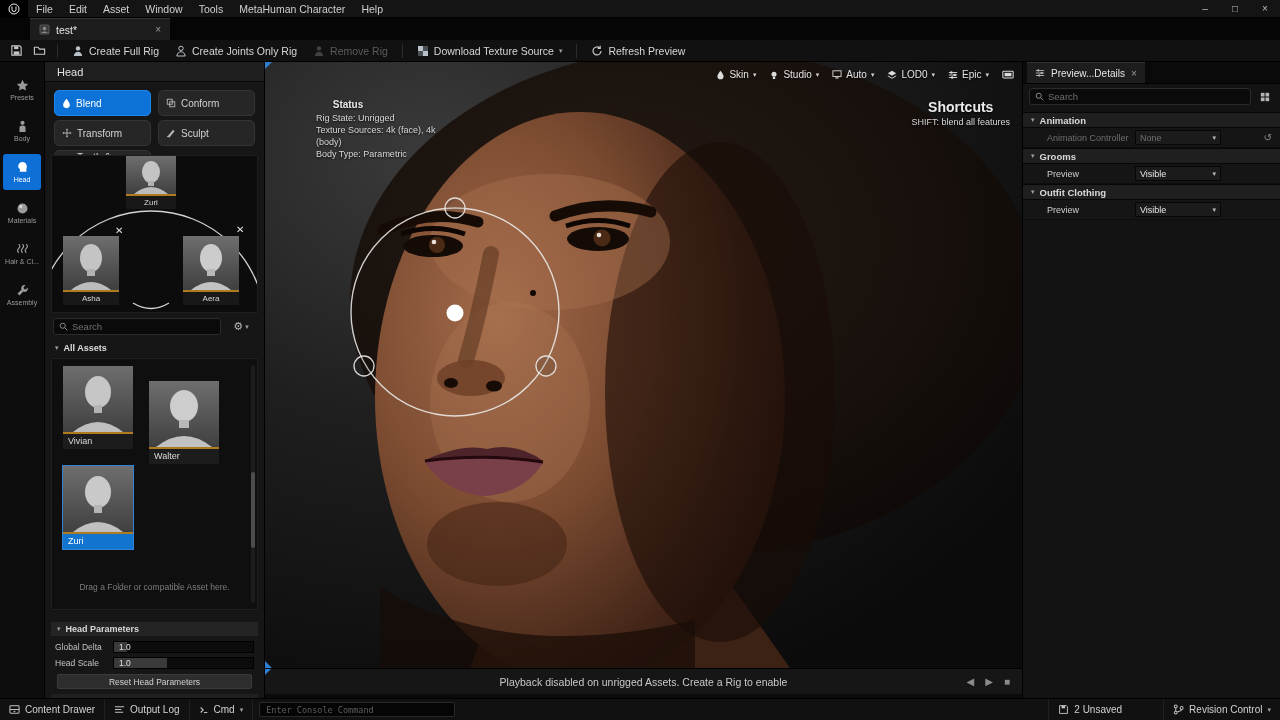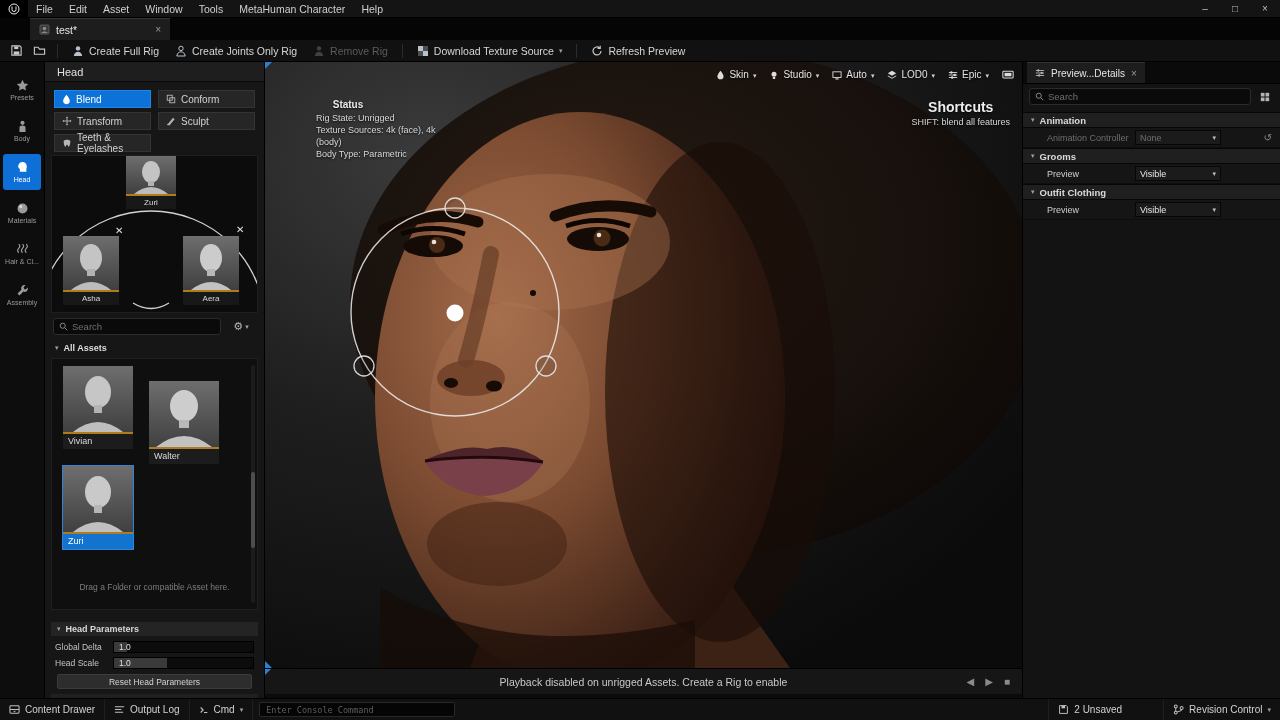--- a/index.html
+++ b/index.html
@@ -34,21 +34,21 @@
   .rail-item { height:36px; display:flex; flex-direction:column; align-items:center; justify-content:center; gap:2px; color:#9a9a9a; margin:0 3px; border-radius:3px; }
   .rail-item .r-label { font-size:7px; letter-spacing:0; }
   .rail-item.selected { background:#0e6fd6; color:#fff; }
   .rail-item.selected .r-label { color:#fff; }
   .rail-item svg { display:block; }
 
   
   .left-panel { position:absolute; left:45px; top:62px; width:220px; height:636px; background:#161616; border-right:1px solid #000; }
   .hp-header { position:absolute; top:0; left:0; right:0; height:20px; background:#1e1e1e; border-bottom:1px solid #090909; color:#e2e2e2; font-size:11px; line-height:20px; padding-left:12px; }
   .modes { position:absolute; top:28px; left:9px; right:9px; display:grid; grid-template-columns:1fr 1fr; gap:4px 7px; }
-  .mode-btn { height:18px; background:#262626; border:1px solid #343434; border-radius:0; display:flex; align-items:center; gap:5px; padding:0 7px; font-size:10px; color:#d2d2d2; }
+  .mode-btn { height:18px; background:#262626; border:1px solid #343434; border-radius:5px; display:flex; align-items:center; gap:5px; padding:12px 7px; font-size:10px; color:#d2d2d2; }
   .mode-btn.active { background:#0d72d8; border-color:#1e86ea; color:#fff; }
 
   .blend-canvas { position:absolute; top:93px; left:6px; right:6px; height:158px; background:#0c0c0c; border:1px solid #1e1e1e; overflow:hidden; }
   .bc-arcs { position:absolute; inset:0; }
   .bthumb { position:absolute; }
   .bthumb .img { background:linear-gradient(#6e6e6e,#3f3f3f); border-bottom:2px solid #b07a1e; position:relative; overflow:hidden; }
   .bthumb .lbl { background:#181818; color:#d9d9d9; font-size:8px; text-align:center; line-height:13px; height:13px; }
   .bx { position:absolute; color:#e3e3e3; font-size:10px; line-height:10px; z-index:3; }
 
   .search-row { position:absolute; top:256px; left:8px; right:8px; height:17px; display:flex; gap:5px; }
@@ -78,21 +78,21 @@
   .reset-btn { position:absolute; top:612px; left:12px; right:12px; height:15px; background:#2d2d2d; border:1px solid #3b3b3b; border-radius:2px; color:#d4d4d4; font-size:8.5px; text-align:center; line-height:14px; }
   .hp-bottom-strip { position:absolute; top:632px; left:6px; right:6px; height:4px; background:#202020; }
 
   
   .viewport { position:absolute; left:265px; top:62px; width:757px; height:606px; background:#101010; overflow:hidden; }
   .viewport > svg.scene { position:absolute; inset:0; }
   .vp-corner-tl { position:absolute; left:0; top:0; width:0; height:0; border-top:7px solid #2f7fd0; border-right:7px solid transparent; z-index:4; }
   .vp-corner-bl { position:absolute; left:0; bottom:0; width:0; height:0; border-bottom:7px solid #2f7fd0; border-right:7px solid transparent; z-index:4; }
 
   .vp-toolbar { position:absolute; top:7px; right:8px; display:flex; align-items:center; gap:13px; z-index:5; }
-  .vp-tb-item { display:flex; align-items:flex-end; gap:4px; color:#e3e3e3; font-size:10px; text-shadow:0 1px 2px rgba(0,0,0,.8); }
+  .vp-tb-item { display:flex; align-items:center; gap:4px; color:#e3e3e3; font-size:10px; text-shadow:0 1px 2px rgba(0,0,0,.8); }
   .vp-tb-item .chev { color:#cfcfcf; }
 
   .vp-status { position:absolute; left:18px; top:37px; z-index:5; color:#e8e8e8; text-shadow:0 1px 2px rgba(0,0,0,.8); width:180px; }
   .vp-status-title { font-weight:bold; font-size:10px; text-align:center; width:130px; margin-bottom:2px; }
   .vp-status-line { font-size:9px; color:#d8d8d8; line-height:12px;padding-left:33px; }
   .vp-shortcuts { position:absolute; right:12px; top:37px; z-index:5; text-align:center; text-shadow:0 1px 2px rgba(0,0,0,.8); }
   .vp-shortcuts-title { font-weight:bold; font-size:14px; margin-bottom:2px; color:#ececec; }
   .vp-shortcuts-line { font-size:9px; color:#d8d8d8; }
 
   .playback { position:absolute; left:265px; top:668px; width:757px; height:26px; background:#161616; border-top:1px solid #000; display:flex; align-items:center; }

